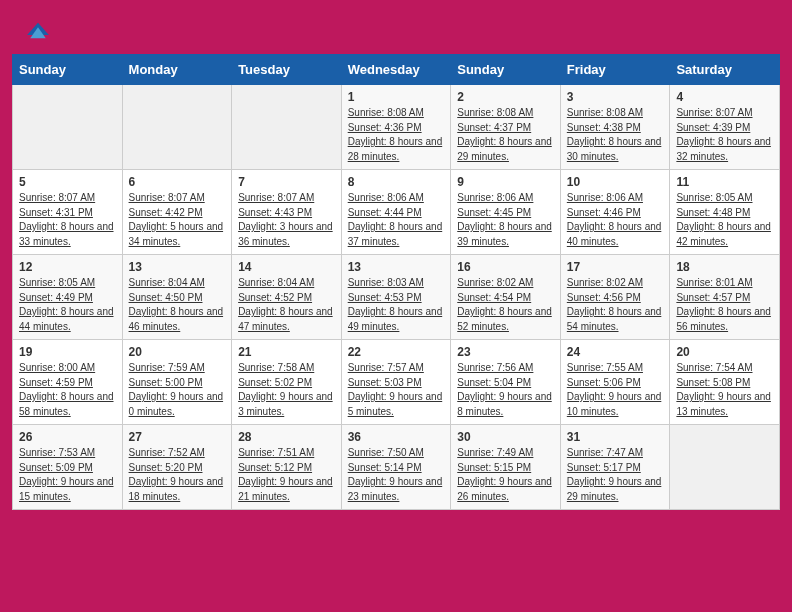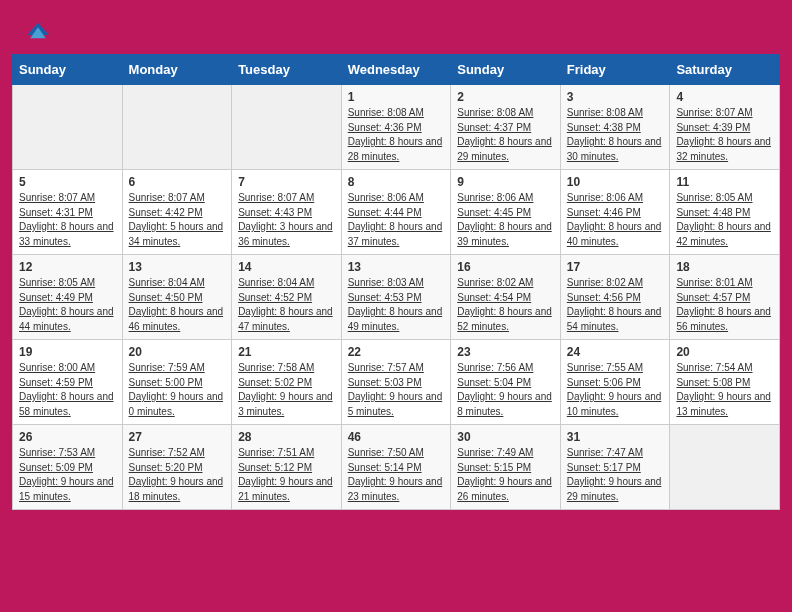--- a/index.html
+++ b/index.html
@@ -259,21 +259,21 @@
           </td>
           <td>
             <span class="day-number">27</span>
             <div class="day-info"><span>Sunrise: 7:52 AM</span><br><span>Sunset: 5:20 PM</span><br><span>Daylight: 9 hours and 18 minutes.</span></div>
           </td>
           <td>
             <span class="day-number">28</span>
             <div class="day-info"><span>Sunrise: 7:51 AM</span><br><span>Sunset: 5:12 PM</span><br><span>Daylight: 9 hours and 21 minutes.</span></div>
           </td>
           <td>
-            <span class="day-number">46</span>
+            <span class="day-number">36</span>
             <div class="day-info"><span>Sunrise: 7:50 AM</span><br><span>Sunset: 5:14 PM</span><br><span>Daylight: 9 hours and 23 minutes.</span></div>
           </td>
           <td>
             <span class="day-number">30</span>
             <div class="day-info"><span>Sunrise: 7:49 AM</span><br><span>Sunset: 5:15 PM</span><br><span>Daylight: 9 hours and 26 minutes.</span></div>
           </td>
           <td>
             <span class="day-number">31</span>
             <div class="day-info"><span>Sunrise: 7:47 AM</span><br><span>Sunset: 5:17 PM</span><br><span>Daylight: 9 hours and 29 minutes.</span></div>
           </td>

